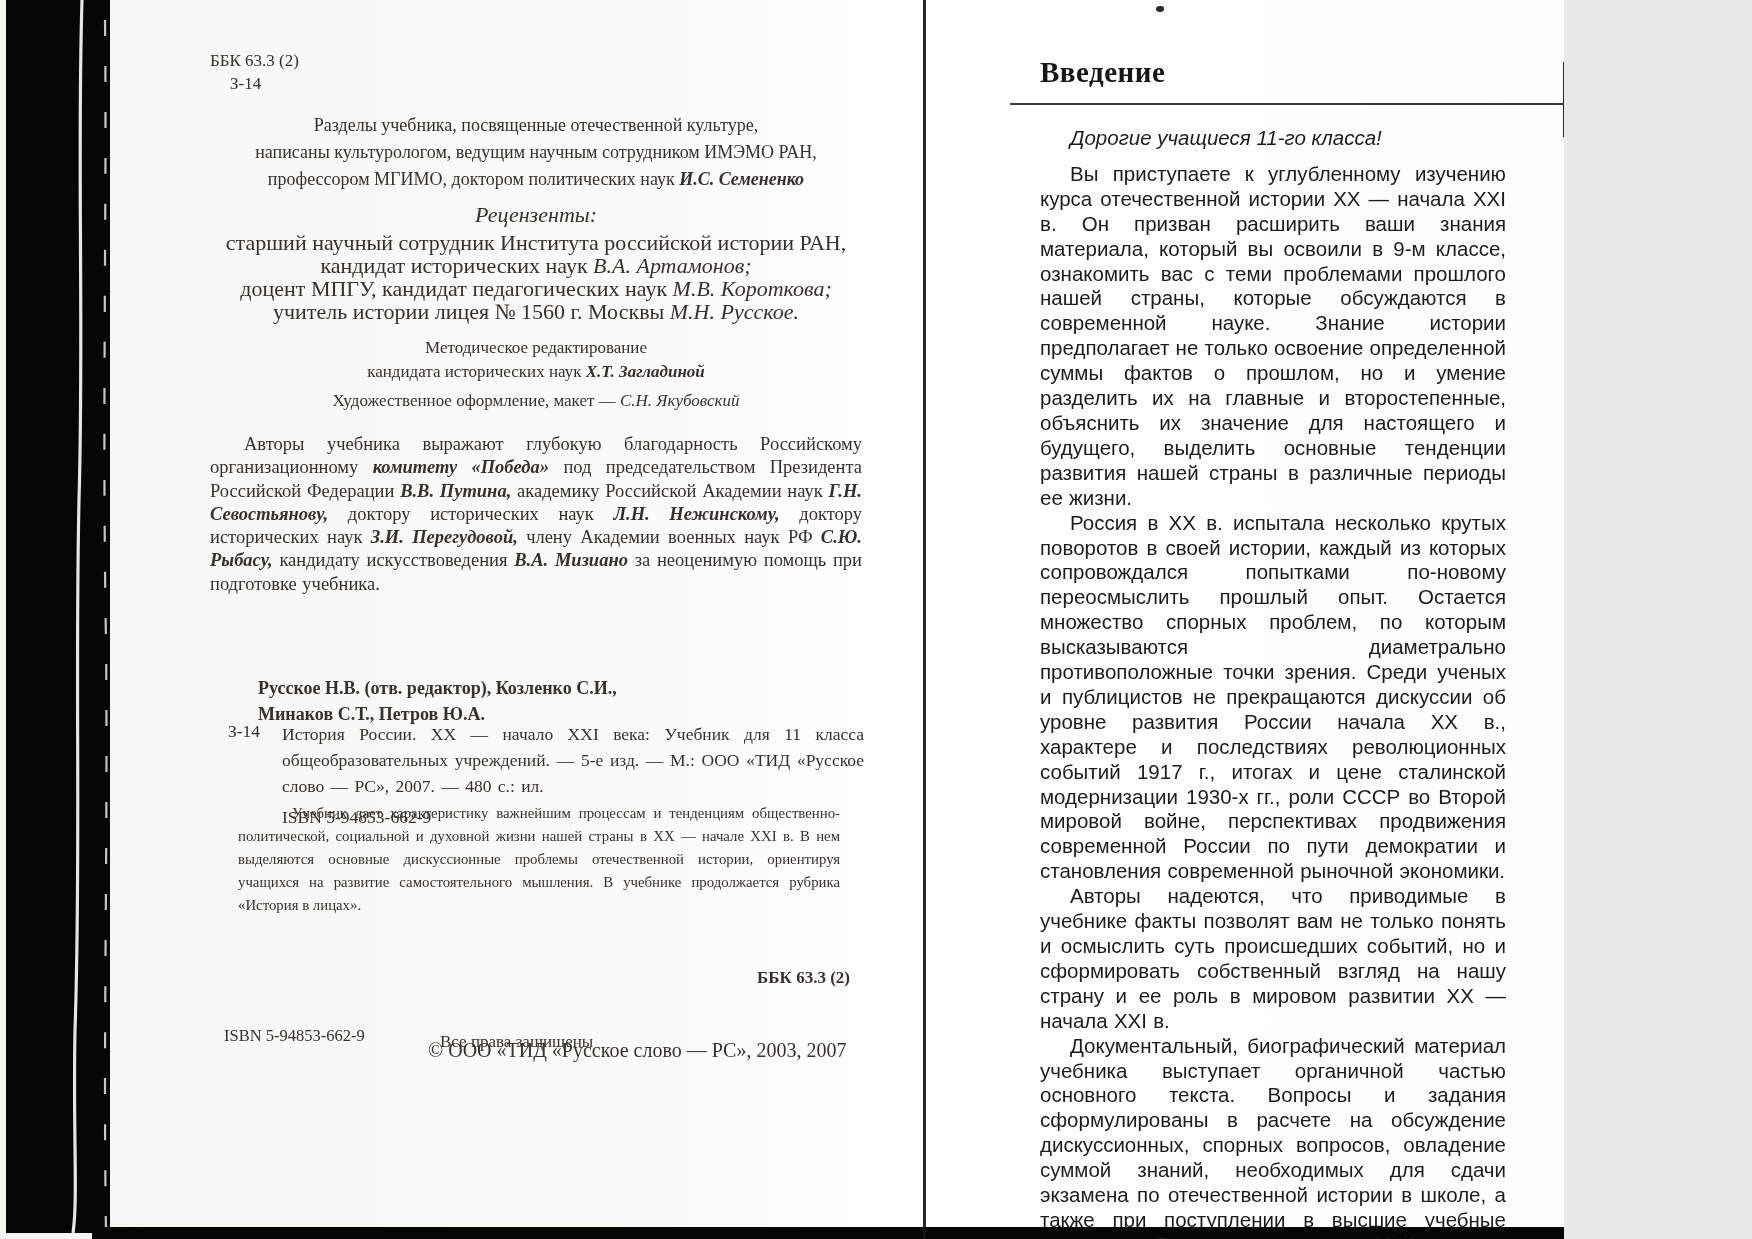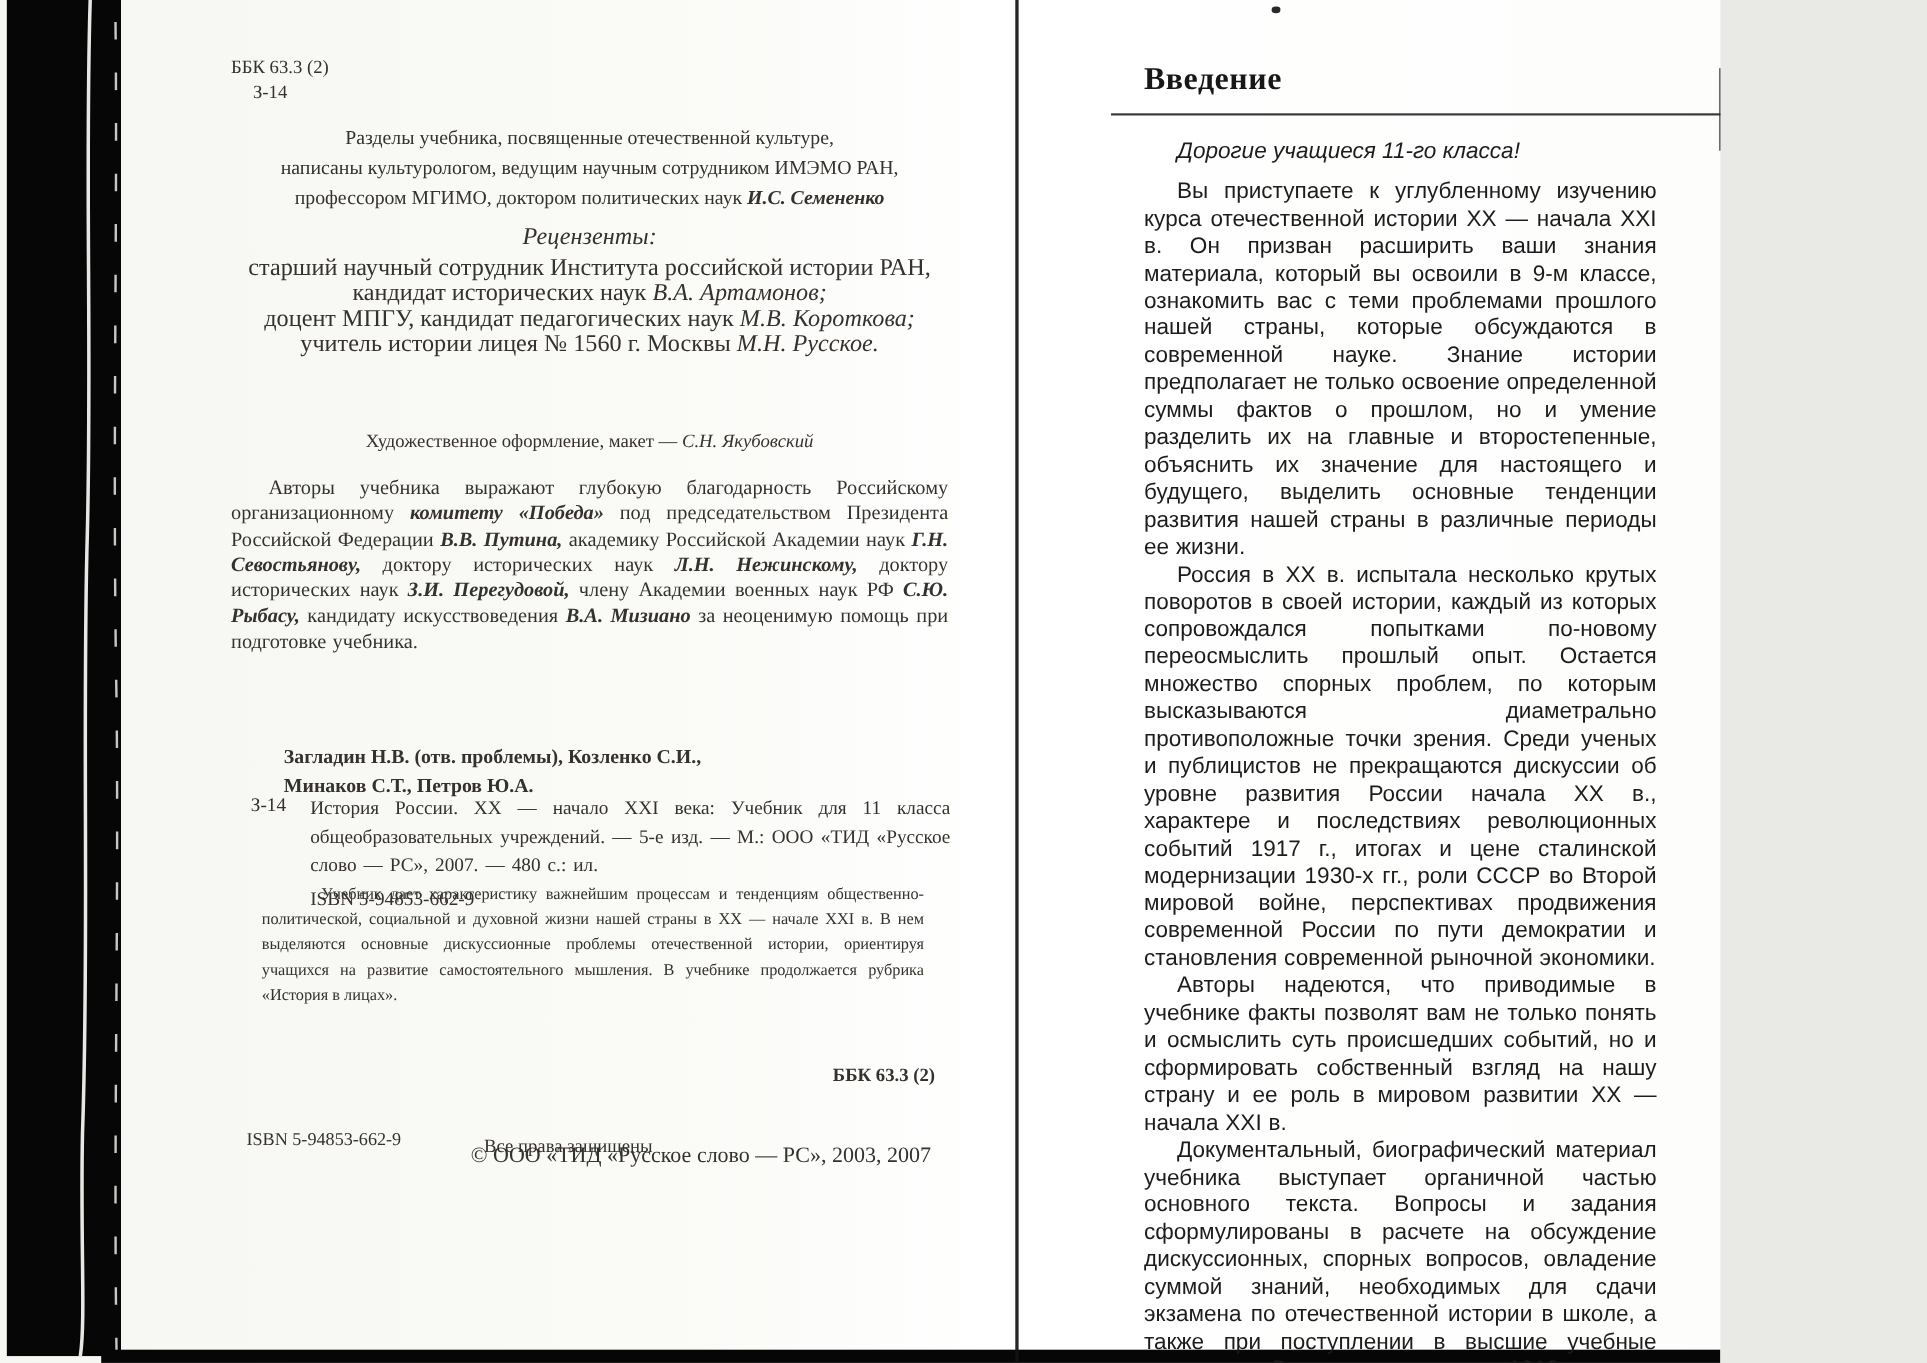--- a/index.html
+++ b/index.html
@@ -75,28 +75,32 @@
     </div>
 
     <div class="lp center reviewers">
       <span class="it rev-title">Рецензенты:</span>
       <span>старший научный сотрудник Института российской истории РАН,</span><br>
       <span>кандидат исторических наук </span><span class="it">В.А. Артамонов;</span><br>
       <span>доцент МПГУ, кандидат педагогических наук </span><span class="it">М.В. Короткова;</span><br>
       <span>учитель истории лицея № 1560 г. Москвы </span><span class="it">М.Н. Русское.</span>
     </div>
 
+    <div class="lp center methodical">
+      <span>Методическое редактирование</span><br>
+      <span>кандидата исторических наук </span><span class="bi">Х.Т. Загладиной</span>
+    </div>
 
     <div class="lp center artdesign">
       <span>Художественное оформление, макет — </span><span class="it">С.Н. Якубовский</span>
     </div>
 
     <p class="lp ack"><span>Авторы учебника выражают глубокую благодарность Российскому организационному </span><span class="bi">комитету «Победа»</span><span> под председательством Президента Российской Федерации </span><span class="bi">В.В. Путина,</span><span> академику Российской Академии наук </span><span class="bi">Г.Н. Севостьянову,</span><span> доктору исторических наук </span><span class="bi">Л.Н. Нежинскому,</span><span> доктору исторических наук </span><span class="bi">З.И. Перегудовой,</span><span> члену Академии военных наук РФ </span><span class="bi">С.Ю. Рыбасу,</span><span> кандидату искусствоведения </span><span class="bi">В.А. Мизиано</span><span> за неоценимую помощь при подготовке учебника.</span></p>
 
-    <div class="lp cat-authors">Загладин Н.В. (отв. проблемы), Козленко С.И.,
+    <div class="lp cat-authors">Русское Н.В. (отв. редактор), Козленко С.И.,
 Минаков С.Т., Петров Ю.А.</div>
     <div class="lp cat-code">З-14</div>
     <p class="lp cat-desc">История России. XX — начало XXI века: Учебник для 11 класса общеобразовательных учреждений. — 5-е изд. — М.: ООО «ТИД «Русское слово — РС», 2007. — 480 с.: ил.</p>
     <div class="lp cat-isbn">ISBN 5-94853-662-9</div>
     <p class="lp annotation">Учебник дает характеристику важнейшим процессам и тенденциям общественно-политической, социальной и духовной жизни нашей страны в XX — начале XXI в. В нем выделяются основные дискуссионные проблемы отечественной истории, ориентируя учащихся на развитие самостоятельного мышления. В учебнике продолжается рубрика «История в лицах».</p>
     <div class="lp bbk-bottom">ББК 63.3 (2)</div>
 
     <div class="lp foot-isbn">ISBN 5-94853-662-9</div>
     <div class="lp foot-copy">© ООО «ТИД «Русское слово — РС», 2003, 2007</div>
     <div class="lp foot-rights">Все права защищены</div>

